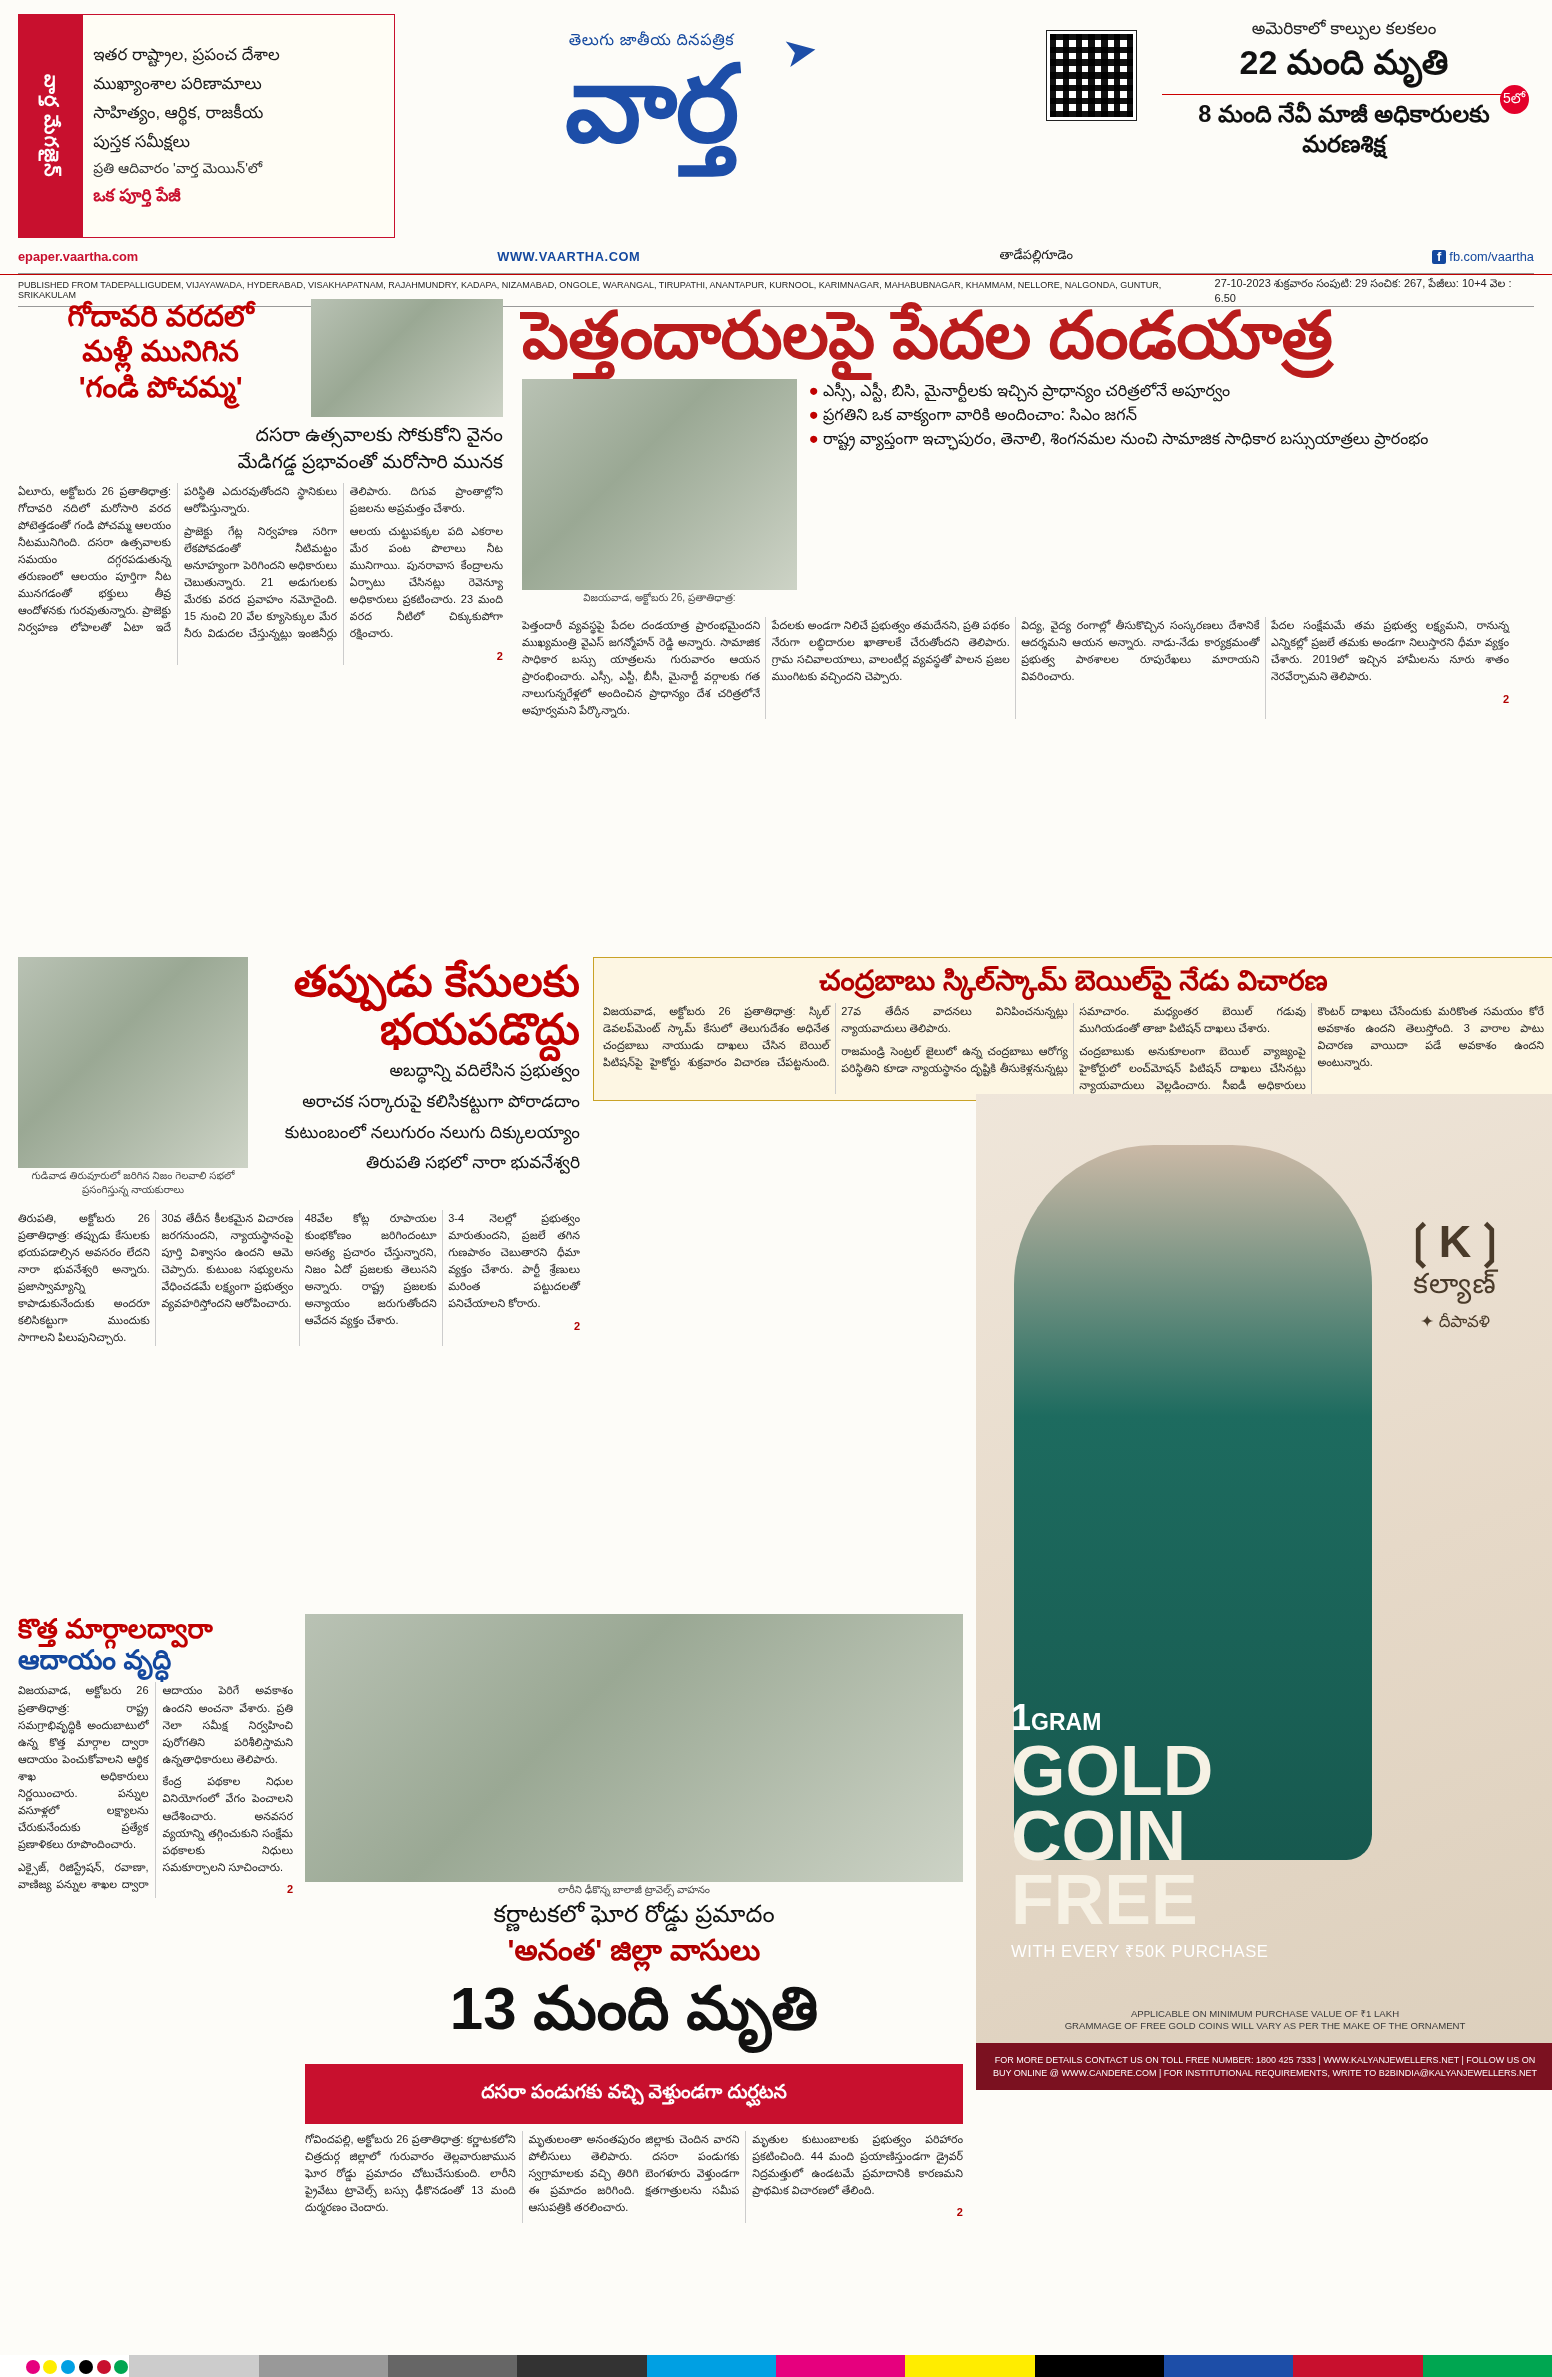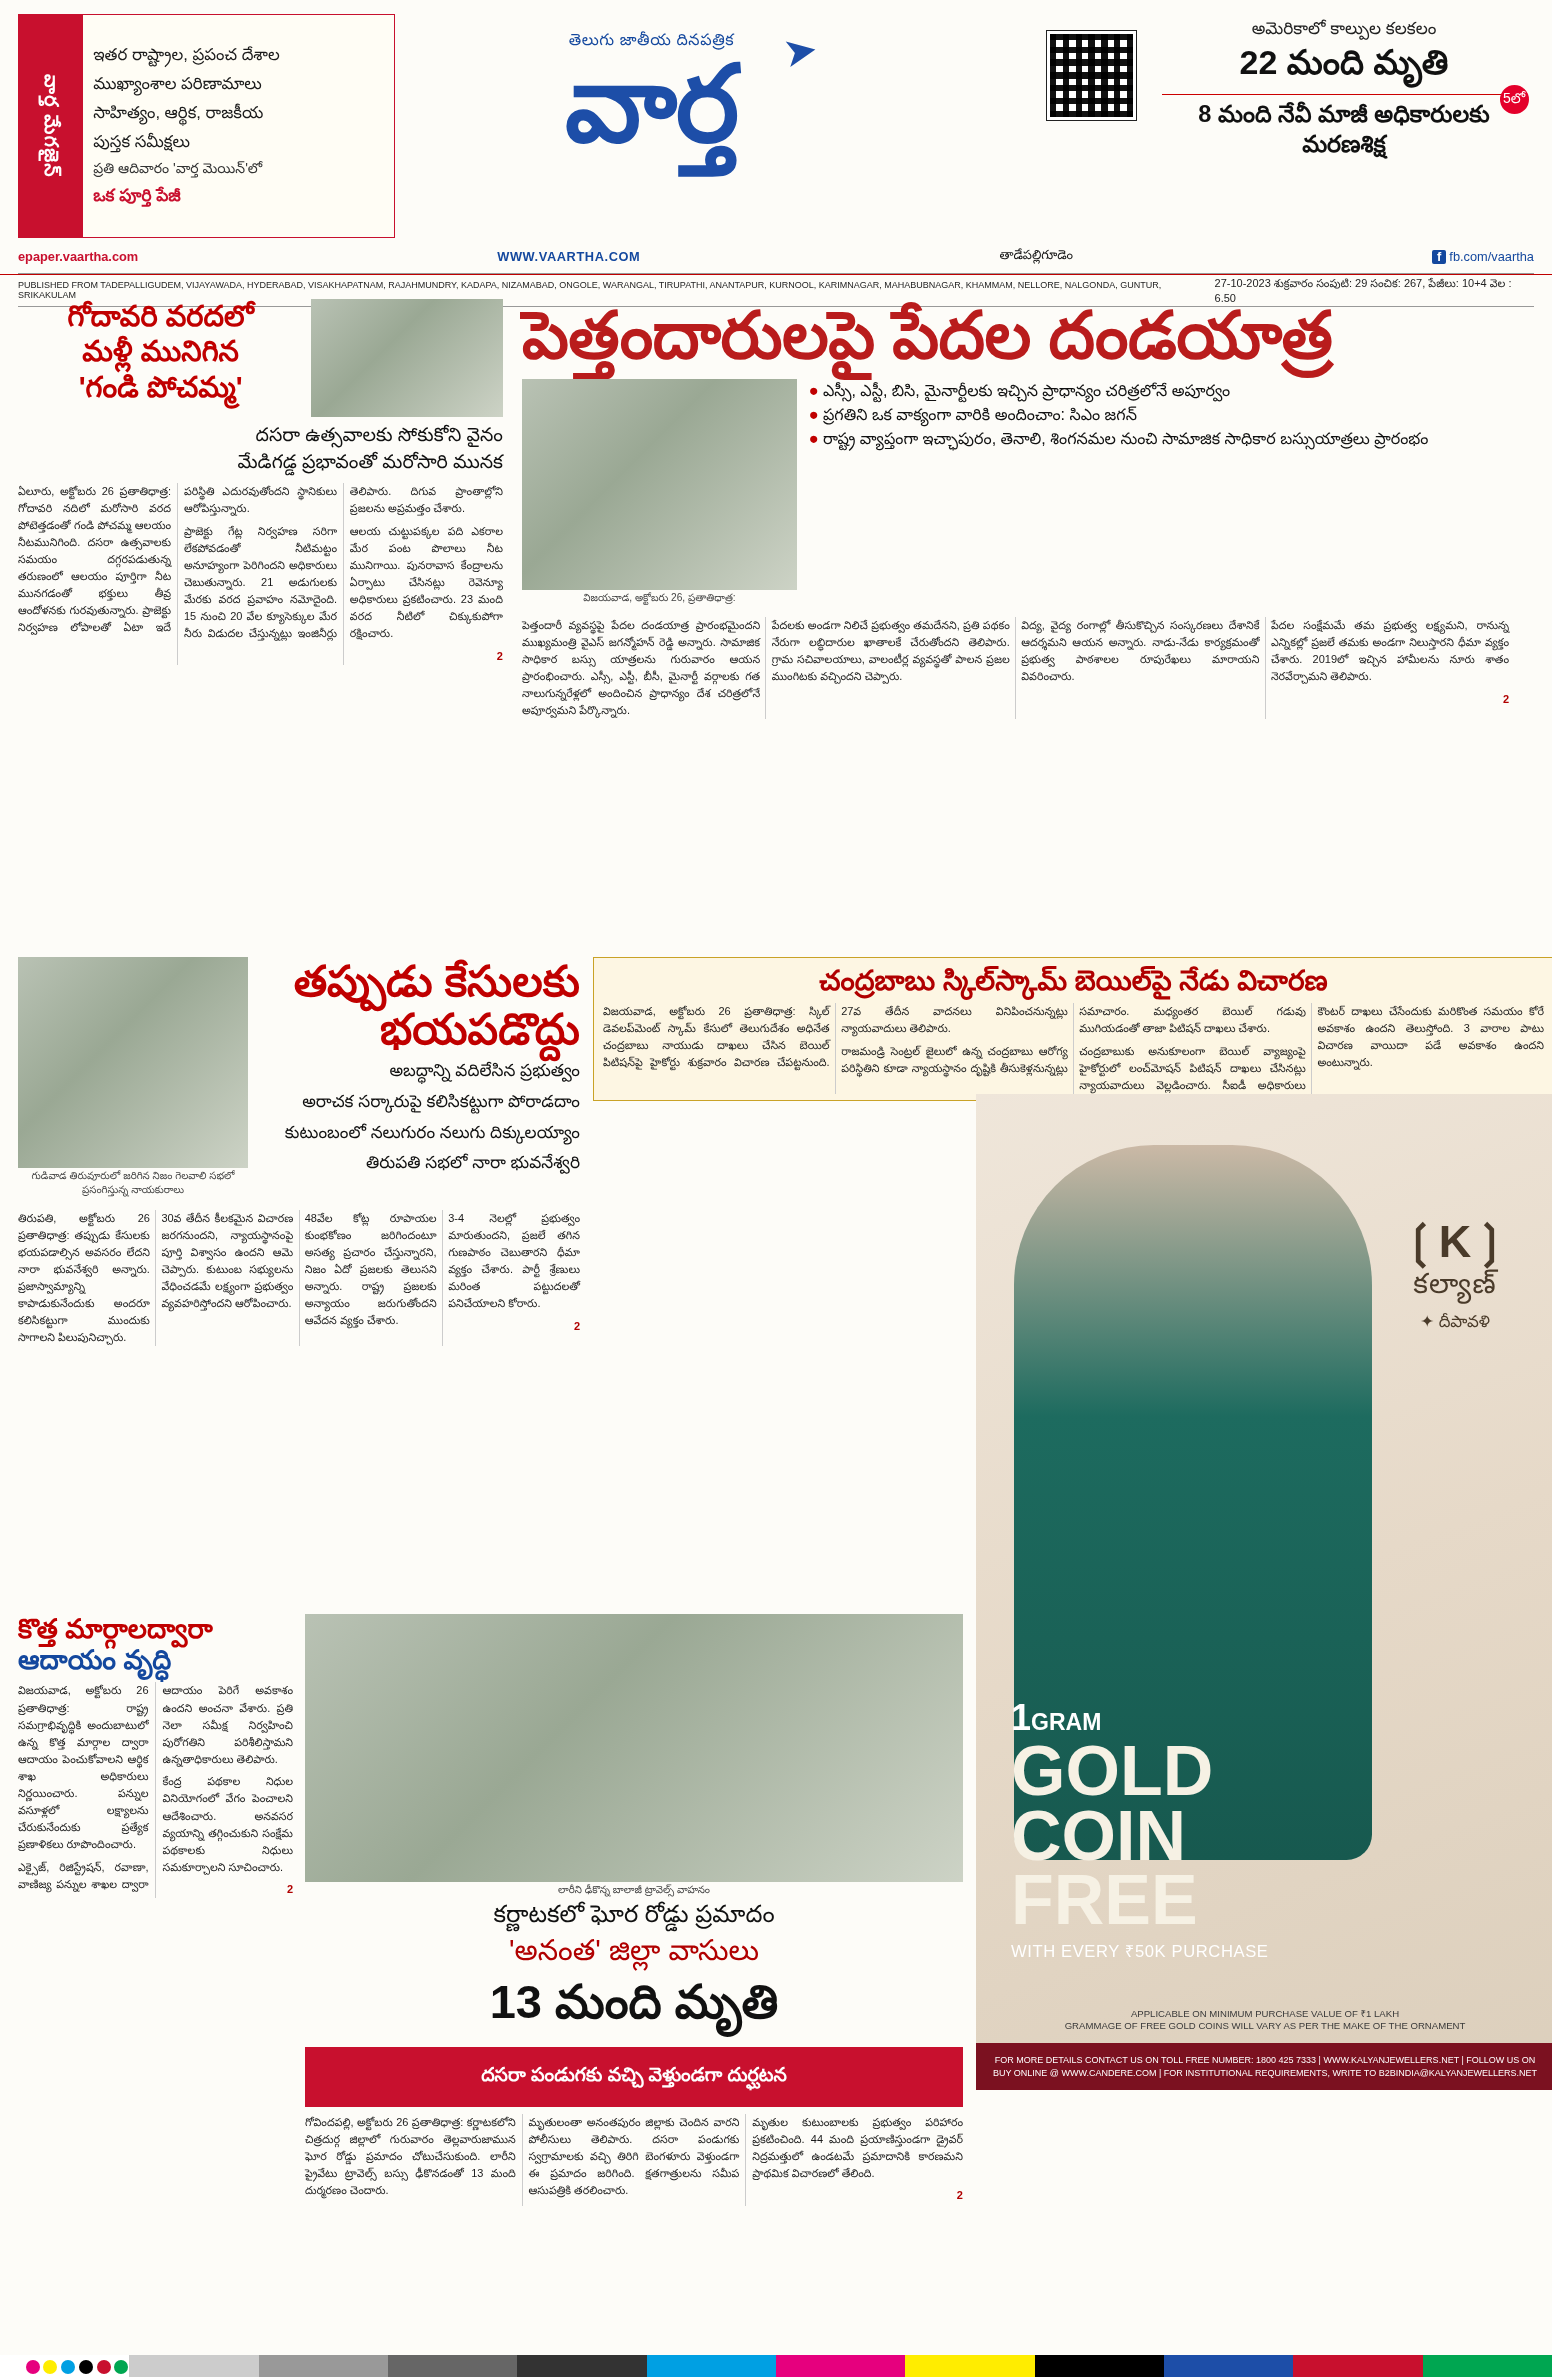--- a/index.html
+++ b/index.html
@@ -208,22 +208,22 @@
   }
 
   
   .band3 { position: absolute; top: 1315px; left: 0; width: 945px; }
   .b3-left { position: absolute; left: 0; top: 0; width: 275px; }
   .b3-right { position: absolute; left: 287px; top: 0; width: 658px; }
   .head-3 { font-size: 27px; font-weight: bold; color: #c00000; line-height: 1.15; }
   .photo-crash { width: 100%; height: 268px; }
   .crash-head { text-align: center; }
   .crash-head .c1 { font-size: 24px; color: #111; }
-  .crash-head .c2 { font-size: 29px; font-weight: normal; color: #b00000; }
-  .crash-head .c3 { font-size: 47px; font-weight: bold; color: #111; }
+  .crash-head .c2 { font-size: 29px; font-weight: bold; color: #b00000; }
+  .crash-head .c3 { font-size: 60px; font-weight: bold; color: #111; }
   .redbar {
     background: #c8102e; color: #fff; text-align: center;
     font-size: 19px; font-weight: bold; padding: 17px 0; margin: 6.4px 0;
   }
 
   
   .colorbar { position: absolute; left: 0; right: 0; bottom: 0; height: 22px; display: flex; }
   .colorbar div { flex: 1; }
 
   .swatches { position:absolute; left: 25.5px; bottom: 2.6px; display:flex; gap:3.8px; }

